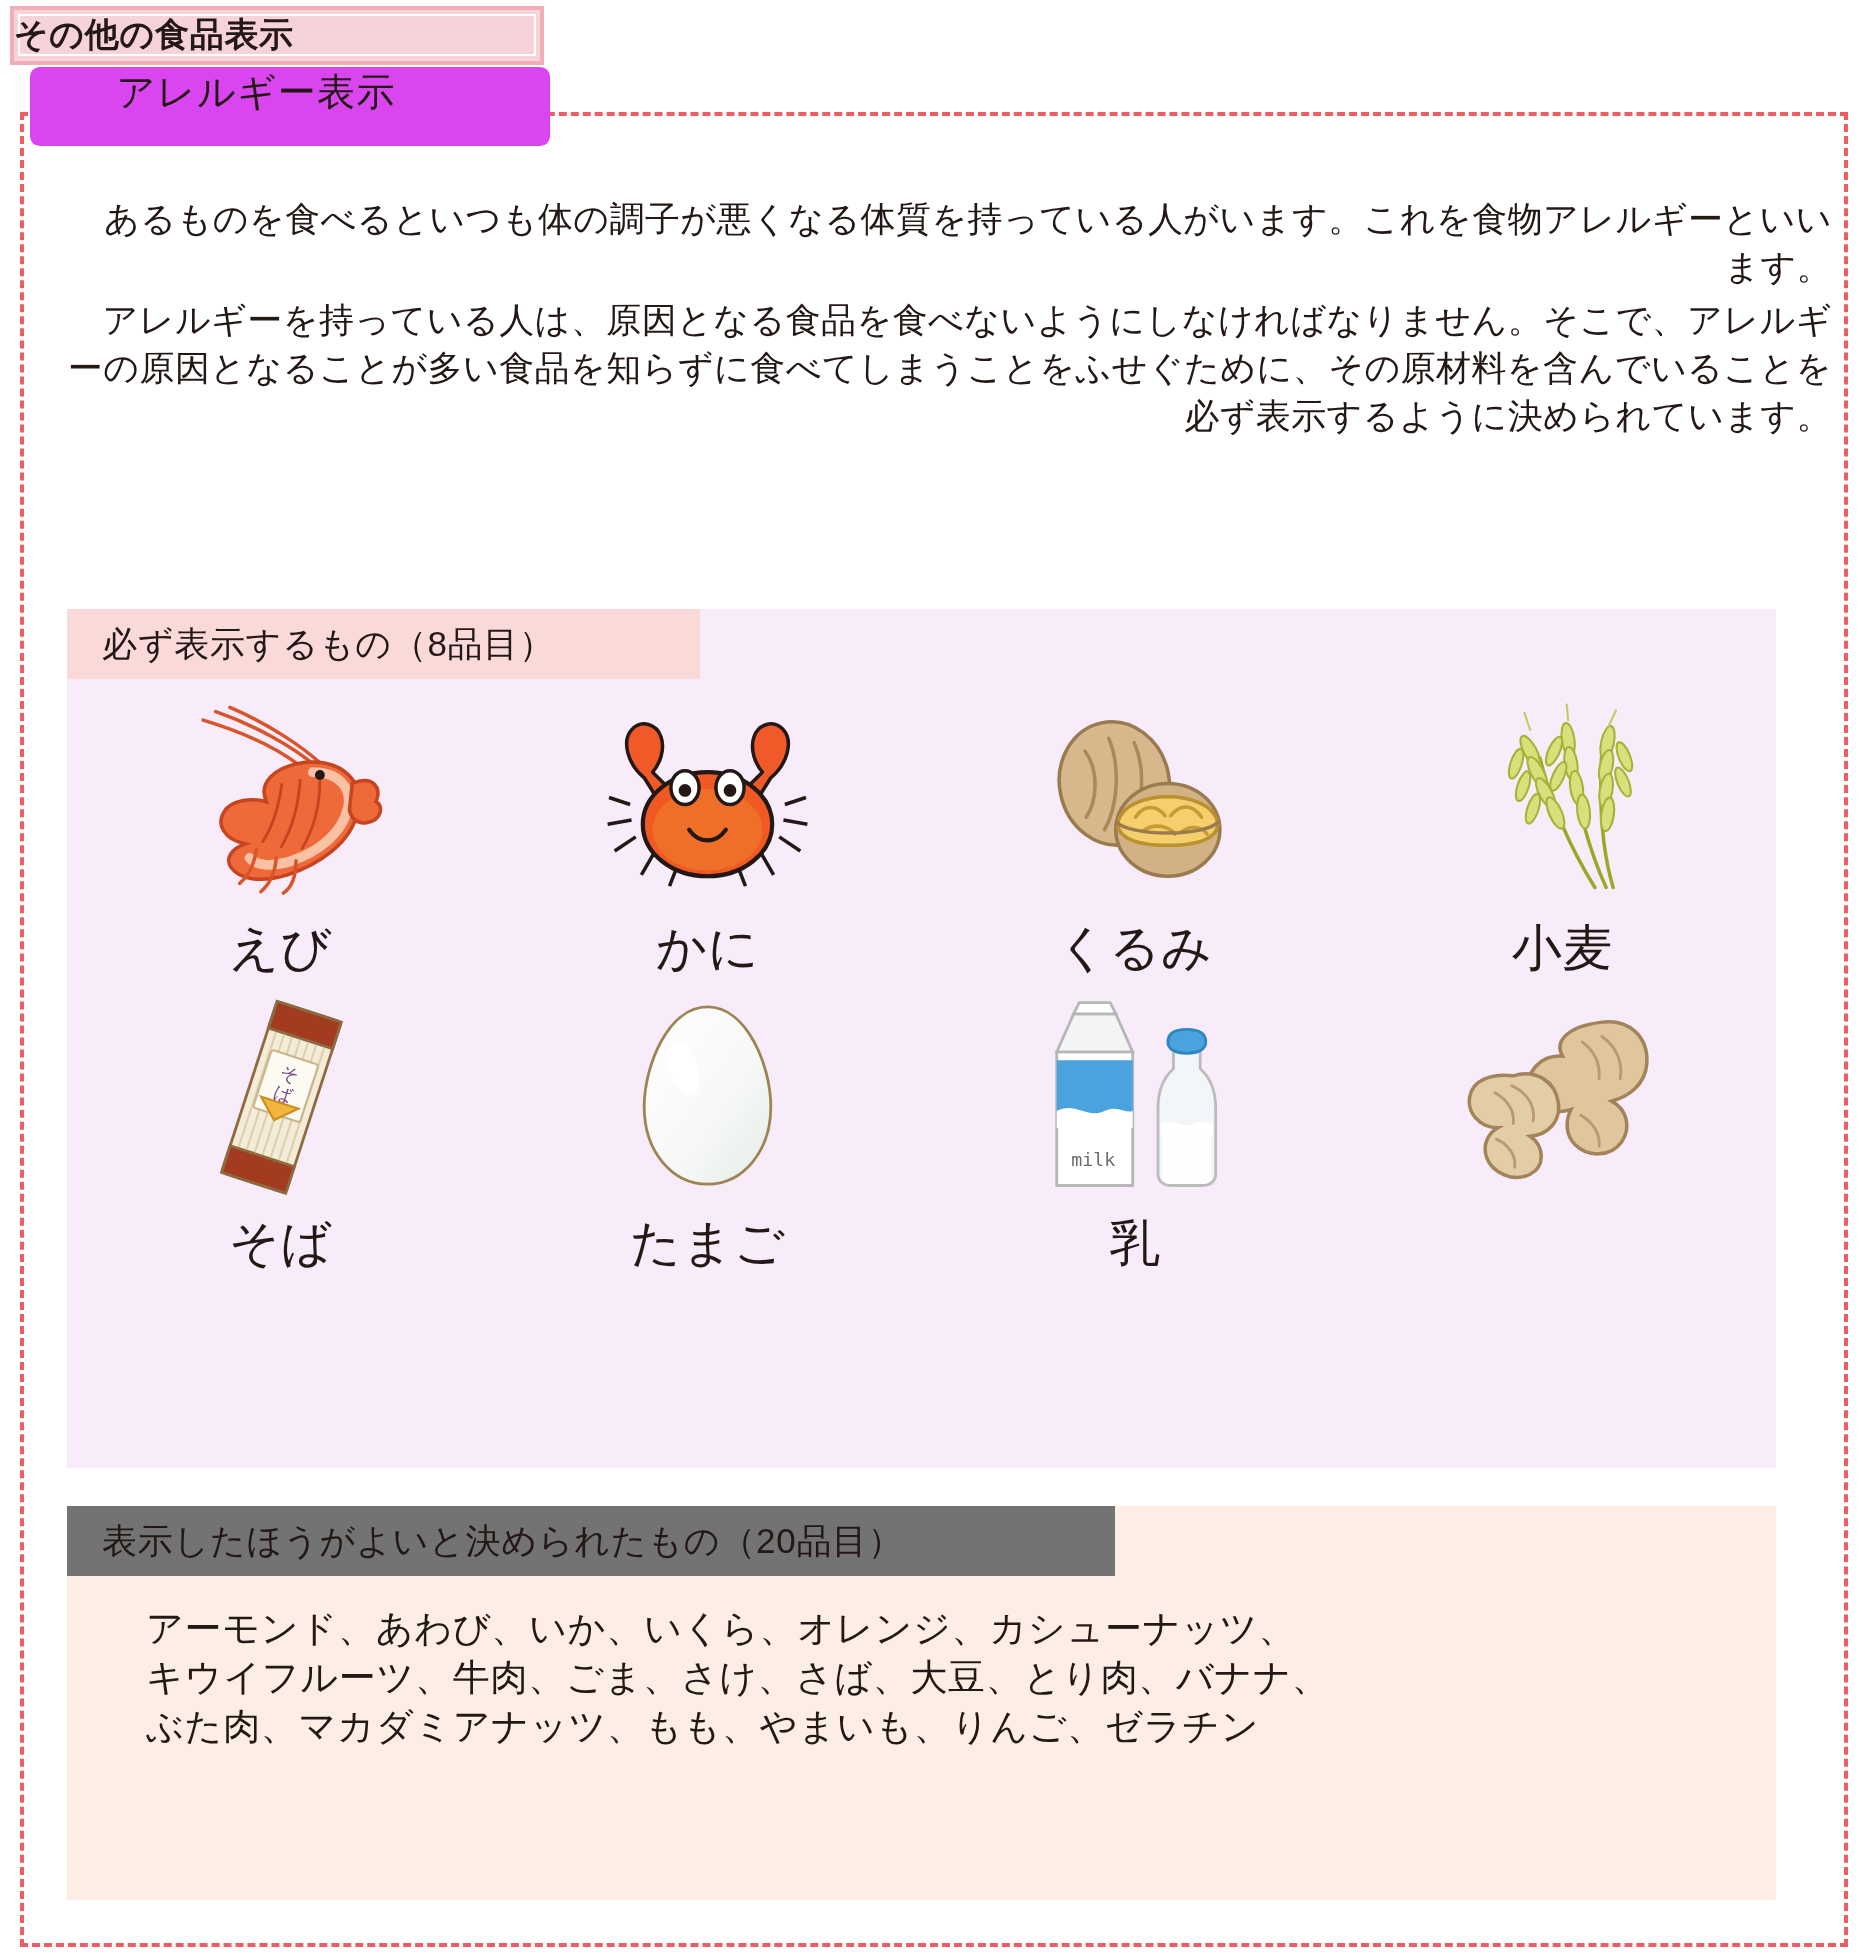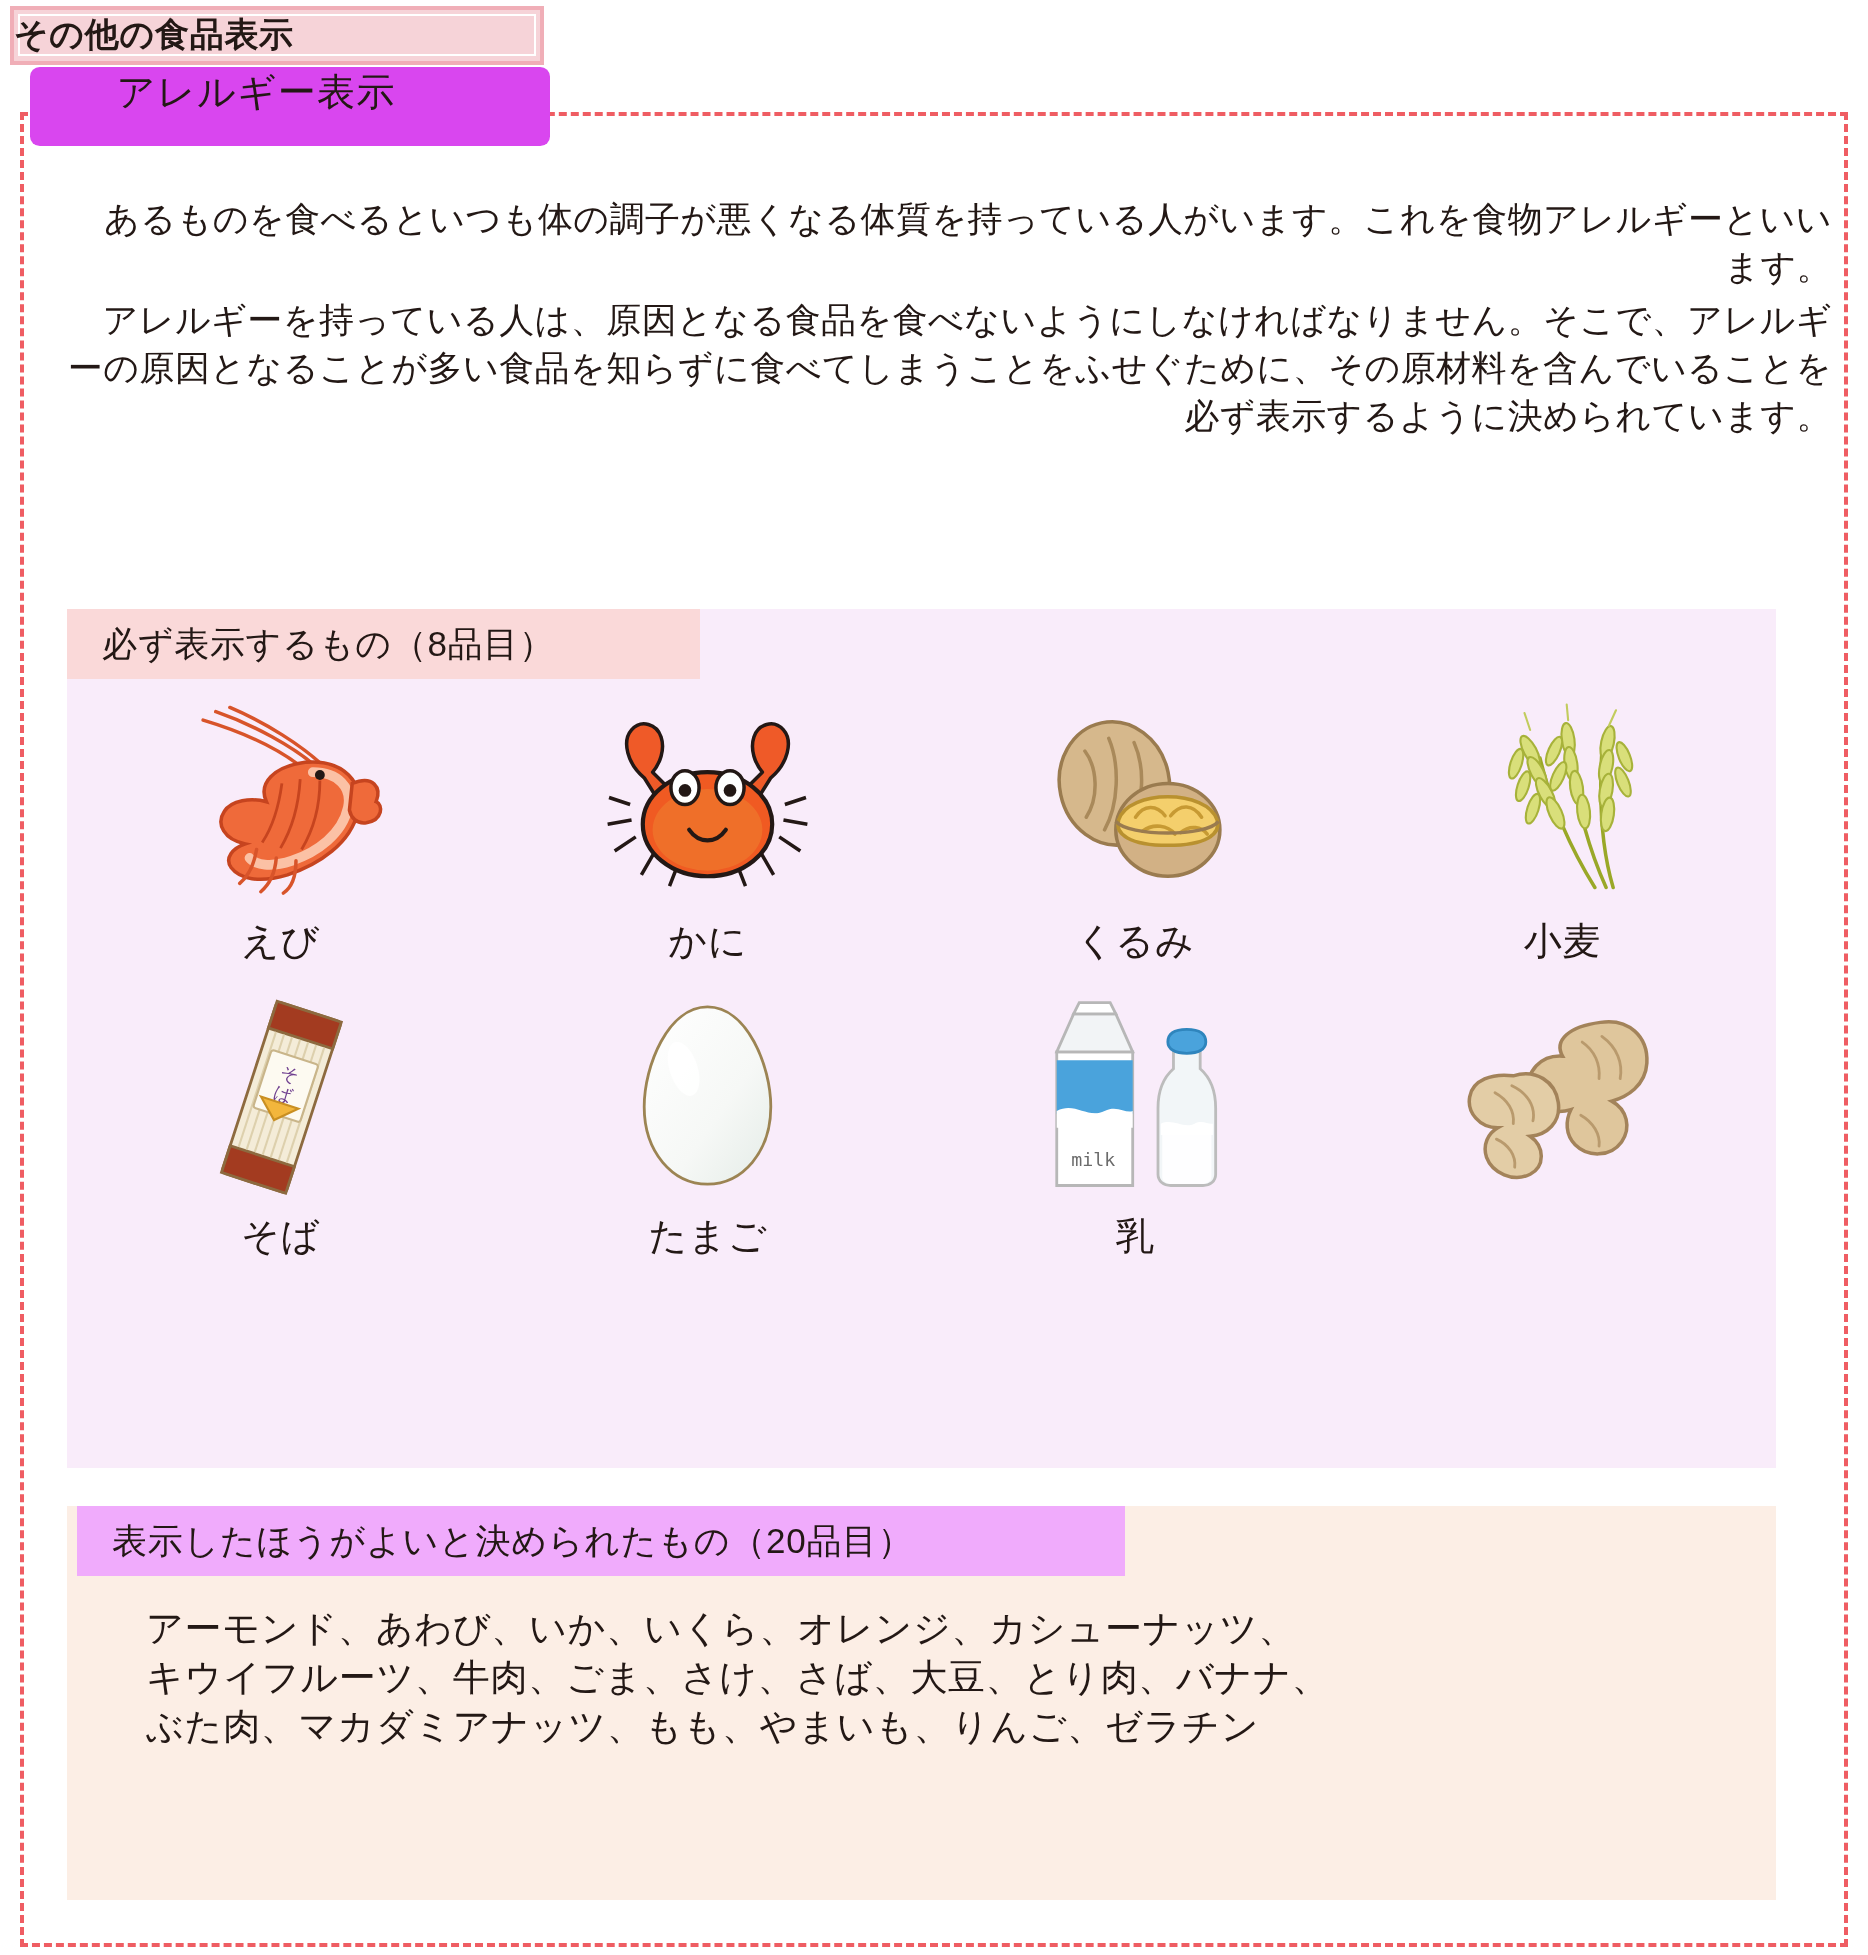--- a/index.html
+++ b/index.html
@@ -140,21 +140,21 @@
     justify-content: flex-start;
     width: 100%;
   }
   .grid-item .art {
     height: 211px;
     display: flex;
     align-items: center;
     justify-content: center;
   }
   .grid-item .caption {
-    font-size: 38px;
+    font-size: 50px;
     text-align: center;
     line-height: 1.18;
     letter-spacing: 0.7px;
     margin-top: 12.7px;
   }
 
   
   .rec-panel {
     position: absolute;
     left: 67px;
@@ -162,24 +162,23 @@
     width: 1709px;
     height: 394px;
     background: #fceee5;
   }
   .rec-panel-title {
     position: absolute;
     left: 0;
     top: 0;
     width: 1048px;
     height: 70px;
-    background: #f0abfc;
-    display: flex;
-    align-items: center;
-    margin-left: 10px;
+    background: #737373;
+    display: flex;
+    align-items: center;
   }
   .rec-panel-title span {
     font-size: 35px;
     padding-left: 35px;
     letter-spacing: 0.7px;
   }
   .rec-list {
     position: absolute;
     left: 79px;
     top: 98px;

